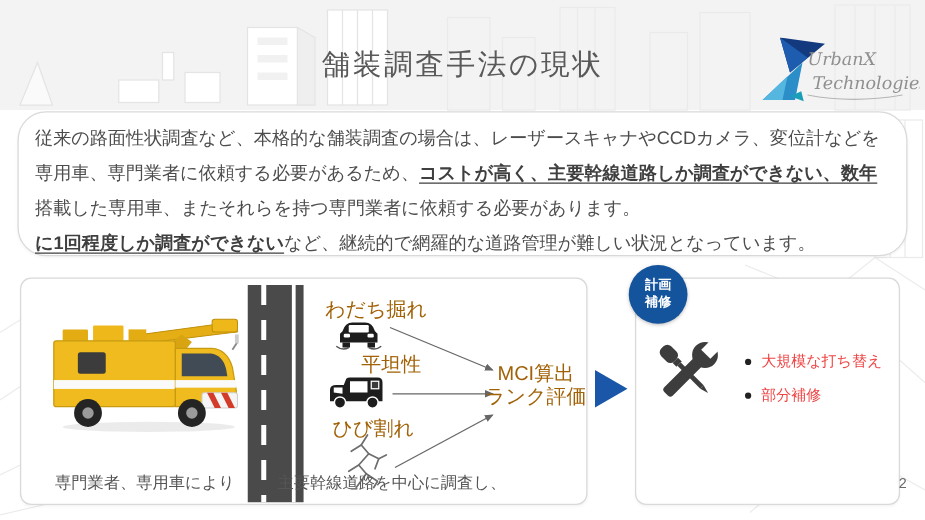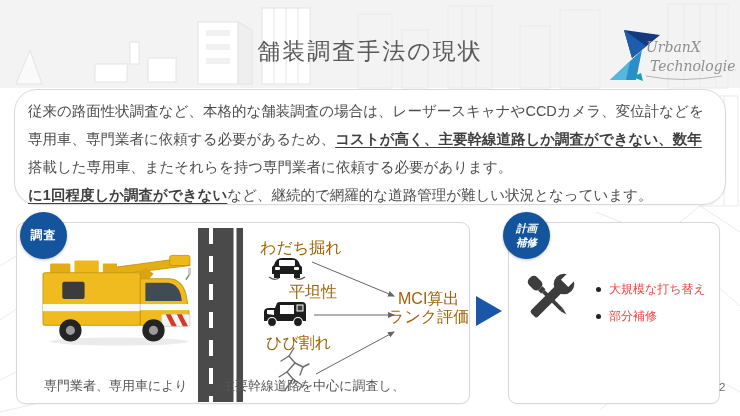--- a/index.html
+++ b/index.html
@@ -23,21 +23,21 @@
   .intro-line{font-size:14.5px; line-height:28px; white-space:nowrap; color:#4d4d4d;}
   .emph{font-weight:bold; text-decoration:underline; text-underline-offset:3px; color:#3f3f3f;}
   .survey-panel{left:16px; top:222px; width:452px; height:180px;}
   .repair-panel{left:508px; top:222px; width:210px; height:180px;}
   .badge{
     position:absolute; z-index:3; border-radius:50%; background:#14549c; color:#ffffff;
     display:flex; align-items:center; justify-content:center; text-align:center;
     font-weight:bold; box-shadow:0 1px 3px rgba(0,0,0,0.25);
   }
   .badge-survey{left:20px; top:212px; width:47px; height:47px; font-size:12px; letter-spacing:1px;}
-  .badge-repair{left:503px; top:212px; width:47px; height:47px; font-size:10.5px; line-height:1.25;font-style:italic;}
+  .badge-repair{left:503px; top:212px; width:47px; height:47px; font-size:10.5px; line-height:1.25;}
   .abs{position:absolute; z-index:2;}
   .small-label{font-size:16px; color:#a16207; white-space:nowrap;}
   .caption{font-size:13px; color:#555555; white-space:nowrap;}
   .bullet-row{display:flex; align-items:center; gap:8px;}
   .bullet-dot{width:5px; height:5px; border-radius:50%; background:#222222; flex:0 0 auto;}
   .bullet-text{font-size:12px; color:#ef4444; white-space:nowrap;}
   .page-num{position:absolute; left:719px; top:381px; font-size:11.5px; color:#6a6a6a; z-index:2;}
 </style>
 </head>
 <body>
@@ -108,21 +108,20 @@
   </svg>
 
   <div class="card intro-box">
     <div class="intro-line">従来の路面性状調査など、本格的な舗装調査の場合は、レーザースキャナやCCDカメラ、変位計などを</div>
     <div class="intro-line"><span>専用車、専門業者に依頼する必要があるため、</span><span class="emph">コストが高く、主要幹線道路しか調査ができない、数年</span></div>
     <div class="intro-line">搭載した専用車、またそれらを持つ専門業者に依頼する必要があります。</div>
     <div class="intro-line"><span class="emph">に1回程度しか調査ができない</span><span>など、継続的で網羅的な道路管理が難しい状況となっています。</span></div>
   </div>
 
   <div class="card survey-panel"></div>
-  <div class="badge badge-survey">調査</div>
 
   <svg class="abs" style="left:40px; top:253px;" width="152" height="94" viewBox="0 0 150 92">
     <ellipse cx="78" cy="87" rx="68" ry="4" fill="#000000" opacity="0.08"></ellipse>
     <polygon points="72,14 146,4 148,12 74,21" fill="#e5ae15" stroke="#c08f08" stroke-width="0.8"></polygon>
     <rect x="128" y="2" width="20" height="10" rx="2" fill="#eeb71a" stroke="#c08f08" stroke-width="0.8"></rect>
     <polygon points="96,20 104,14 112,20 104,30" fill="#d9a411"></polygon>
     <rect x="10" y="10" width="20" height="10" rx="1" fill="#e2ac12"></rect>
     <rect x="34" y="7" width="24" height="13" rx="1" fill="#eeb71a"></rect>
     <rect x="62" y="10" width="14" height="10" fill="#e2ac12"></rect>
     <rect x="3" y="19" width="96" height="52" rx="2" fill="#efbb1e" stroke="#c89a10" stroke-width="1"></rect>

